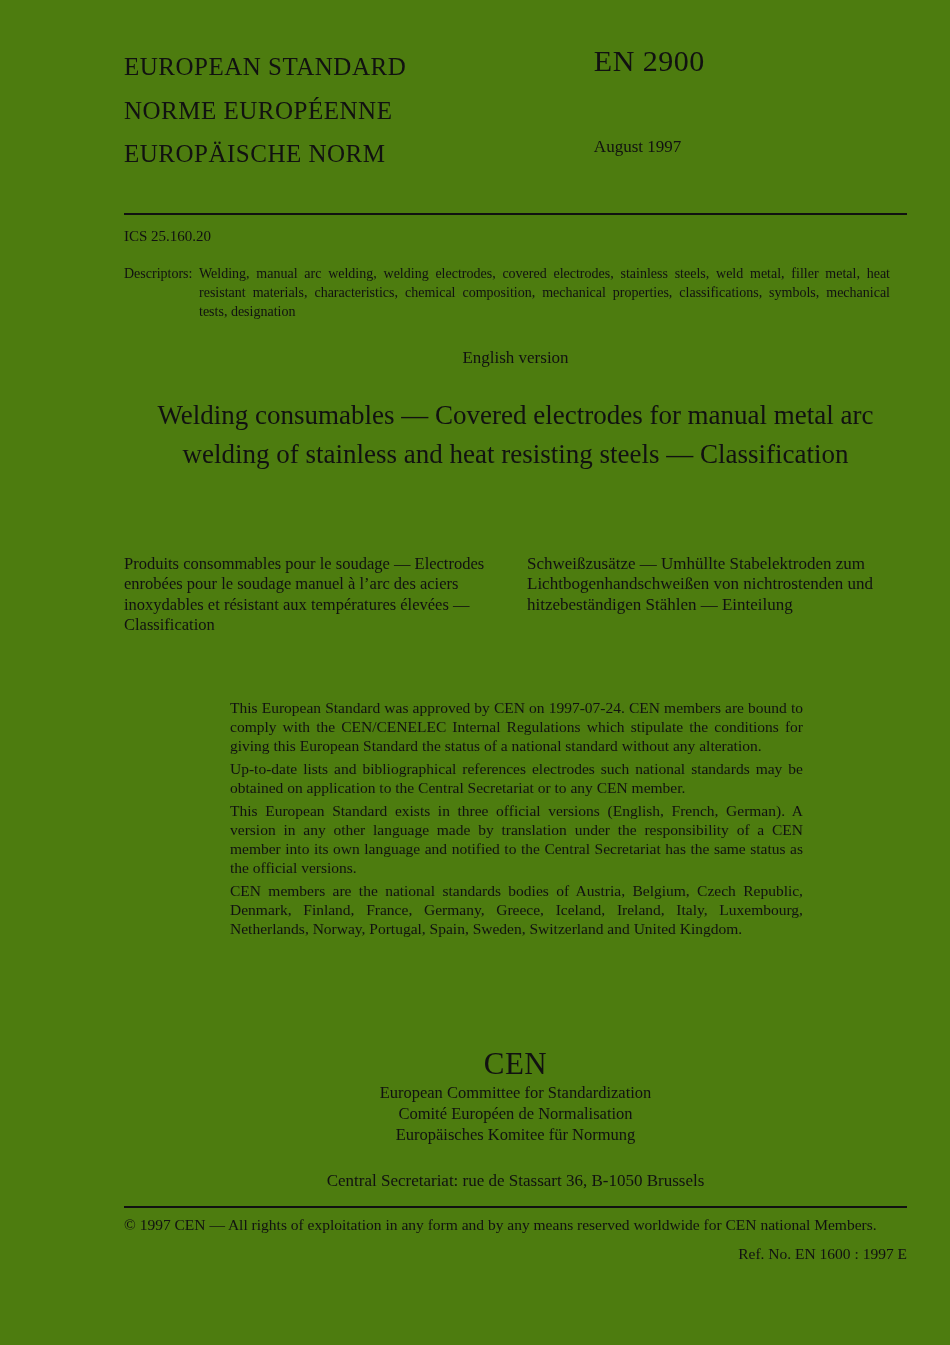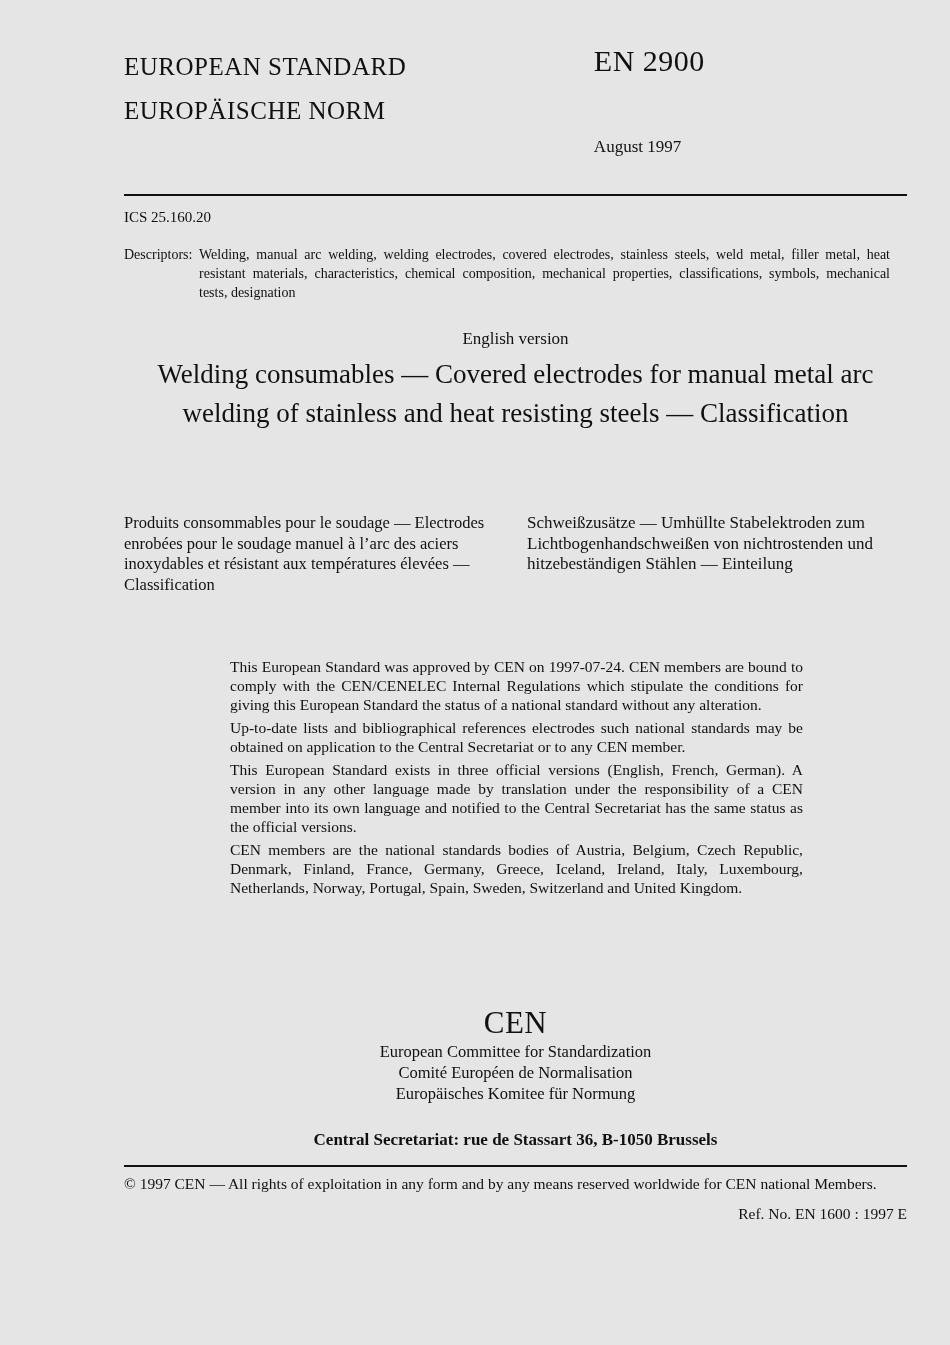--- a/index.html
+++ b/index.html
@@ -1,21 +1,21 @@
 <!DOCTYPE html>
 <html><head>
 <meta charset="utf-8">
 <style>
   * { margin: 0; padding: 0; box-sizing: border-box; }
   html, body { background: #ffffff; }
   .page {
     position: relative;
     width: 950px;
     height: 1345px;
-    background: #e5e5e5;
+    background: #4d7c0f;
     color: #111111;
     font-family: "Liberation Serif", "DejaVu Serif", serif;
     padding: 45px 60px 0 124px;
     overflow: hidden;
   }
   
   .doc-header { display: flex; }
   .header-left { width: 476px; }
   .std-title {
     font-size: 25px;
@@ -44,53 +44,54 @@
   }
   .desc-label { flex: 0 0 75px; }
   .desc-text { flex: 1 1 auto; text-align: justify; }
   
   .version { text-align: center; font-size: 17px; margin-top: 27px; width: 783px; }
   .title-en {
     font-weight: normal;
     text-align: center;
     font-size: 27px;
     line-height: 39px;
-    margin: 6px auto 0 auto;
+    margin: 28px auto 0 auto;
     width: 783px;
   }
   .bilingual { display: flex; margin-top: 80px; width: 783px; }
   .col-fr { width: 403px; padding-right: 21px; font-size: 16.5px; line-height: 20.5px; }
   .col-de { width: 380px; font-size: 17px; line-height: 20.5px; }
   
   .body-block {
     margin: 62px 0 0 106px;
     width: 573px;
     font-size: 15.5px;
     line-height: 19px;
     text-align: justify;
   }
   .body-block p { margin-bottom: 4px; }
   
   .cen-block { width: 783px; text-align: center; margin-top: 108px; }
   .cen-logo { font-size: 31px; font-weight: normal; letter-spacing: 0.5px; }
   .committee-line { font-size: 16.5px; line-height: 21px; }
   .committee-line:first-of-type { margin-top: 7px; }
-  .secretariat { font-size: 17px; font-weight: bold; margin-top: 26px; }
+  .secretariat { font-size: 17px; font-weight: normal; margin-top: 26px; }
   
   .copyright { font-size: 15.5px; line-height: 19.5px; margin-top: 7px; width: 783px; }
   .ref { font-size: 15.5px; text-align: right; width: 783px; margin-top: 11px; }
 </style>
 </head>
 <body>
 
 <div class="page">
 
   <header class="doc-header">
     <div class="header-left">
       <div class="std-title">EUROPEAN STANDARD</div>
+      <div class="std-title">NORME EUROPÉENNE</div>
       <div class="std-title">EUROPÄISCHE NORM</div>
     </div>
     <div class="header-right">
       <div class="std-number">EN 2900</div>
       <div class="std-date">August 1997</div>
     </div>
   </header>
 
   <hr class="rule rule-top">
 

